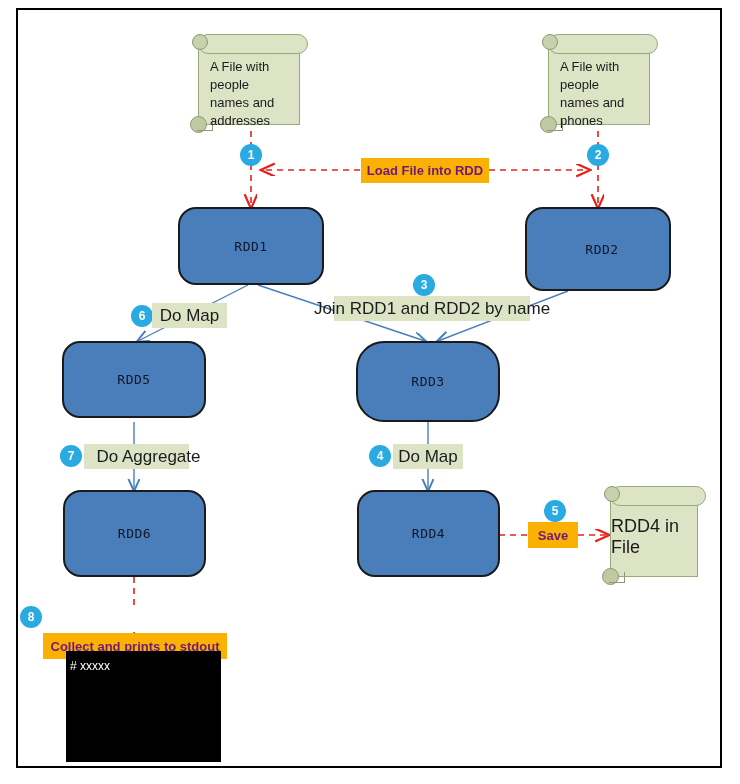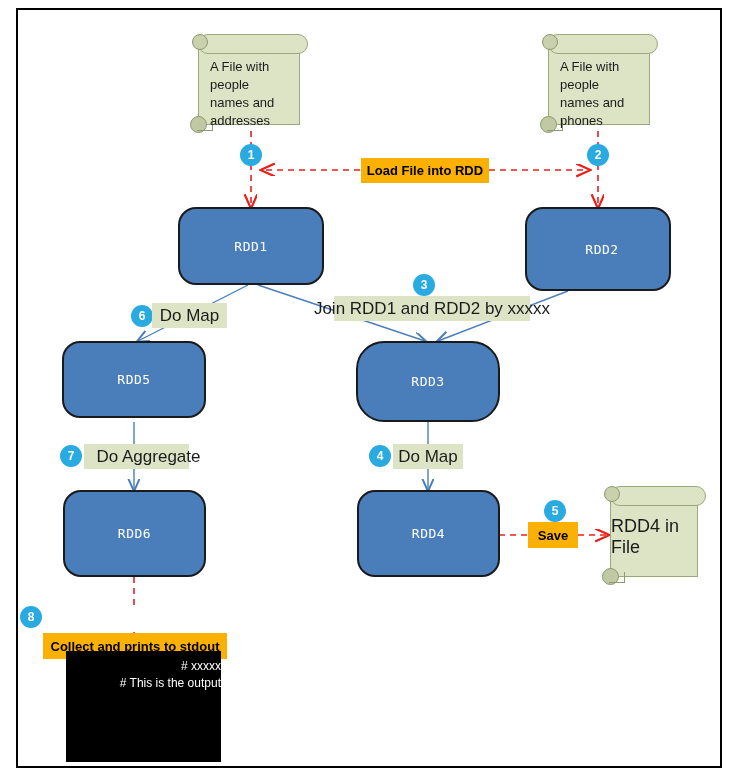--- a/index.html
+++ b/index.html
@@ -38,21 +38,21 @@
     position: absolute;
     background: #4A7EBB;
     border: 2px solid #1a1a1a;
     border-radius: 18px;
     display: flex;
     align-items: center;
     justify-content: center;
     box-sizing: border-box;
   }
   .rdd-label {
-    color: #ffffff;
+    color: #0f172a;
     font-family: "DejaVu Sans Mono", monospace;
     font-size: 13px;
     letter-spacing: 0.5px;
   }
 
   
   .scroll {
     position: absolute;
   }
   .scroll-body {
@@ -141,21 +141,21 @@
     display: flex;
     align-items: center;
     justify-content: center;
     padding: 0 8px;
     box-sizing: border-box;
     white-space: nowrap;
   }
   .label-orange {
     position: absolute;
     background: #FBB004;
-    color: #000000;
+    color: #701a75;
     font-size: 13px;
     font-weight: bold;
     display: flex;
     align-items: center;
     justify-content: center;
     padding: 0 8px;
     box-sizing: border-box;
     white-space: nowrap;
   }
 
@@ -182,22 +182,21 @@
     top: 651px;
     width: 155px;
     height: 111px;
     background: #000000;
     box-sizing: border-box;
   }
   .term-line {
     color: #ffffff;
     font-size: 12px;
     line-height: 17px;
-    padding-left: 16px;
-    text-align: right;
+    padding-left: 4px;
   }
   .term-line:first-child { padding-top: 7px; }
 </style>
 </head>
 <body>
 
 <div id="canvas">
 
   <div id="frame"></div>
 
@@ -276,21 +275,21 @@
   </div>
 
   <div class="rdd-box" style="left:525px; top:207px; width:146px; height:84px;padding-left:8px;">
     <span class="rdd-label">RDD2</span>
   </div>
 
   <div class="badge" style="left:131px; top:305px;">6</div>
   <div class="label-green" style="left:152px; top:303px; width:75px; height:25px;">Do Map</div>
 
   <div class="badge" style="left:413px; top:274px;">3</div>
-  <div class="label-green" style="left:334px; top:296px; width:196px; height:25px;">Join RDD1 and RDD2 by xxxxx</div>
+  <div class="label-green" style="left:334px; top:296px; width:196px; height:25px;">Join RDD1 and RDD2 by name</div>
 
   <div class="rdd-box" style="left:62px; top:341px; width:144px; height:77px;">
     <span class="rdd-label">RDD5</span>
   </div>
 
   <div class="rdd-box" style="left:356px; top:341px; width:144px; height:81px;border-radius:28px;">
     <span class="rdd-label">RDD3</span>
   </div>
 
   <div class="badge" style="left:60px; top:445px;">7</div>
@@ -318,16 +317,15 @@
     <div class="scroll-curl-tl"></div>
     <div class="scroll-curl-bl"></div>
     <div class="scroll-bottom-lip"></div>
   </div>
 
   <div class="badge" style="left:20px; top:606px;">8</div>
   <div class="label-orange" style="left:43px; top:633px; width:184px; height:26px;">Collect and prints to stdout</div>
 
   <div id="terminal">
     <div class="term-line"># xxxxx</div>
-    <div class="term-line"># This is the output</div>
   </div>
 
 </div>
 
 </body></html>

